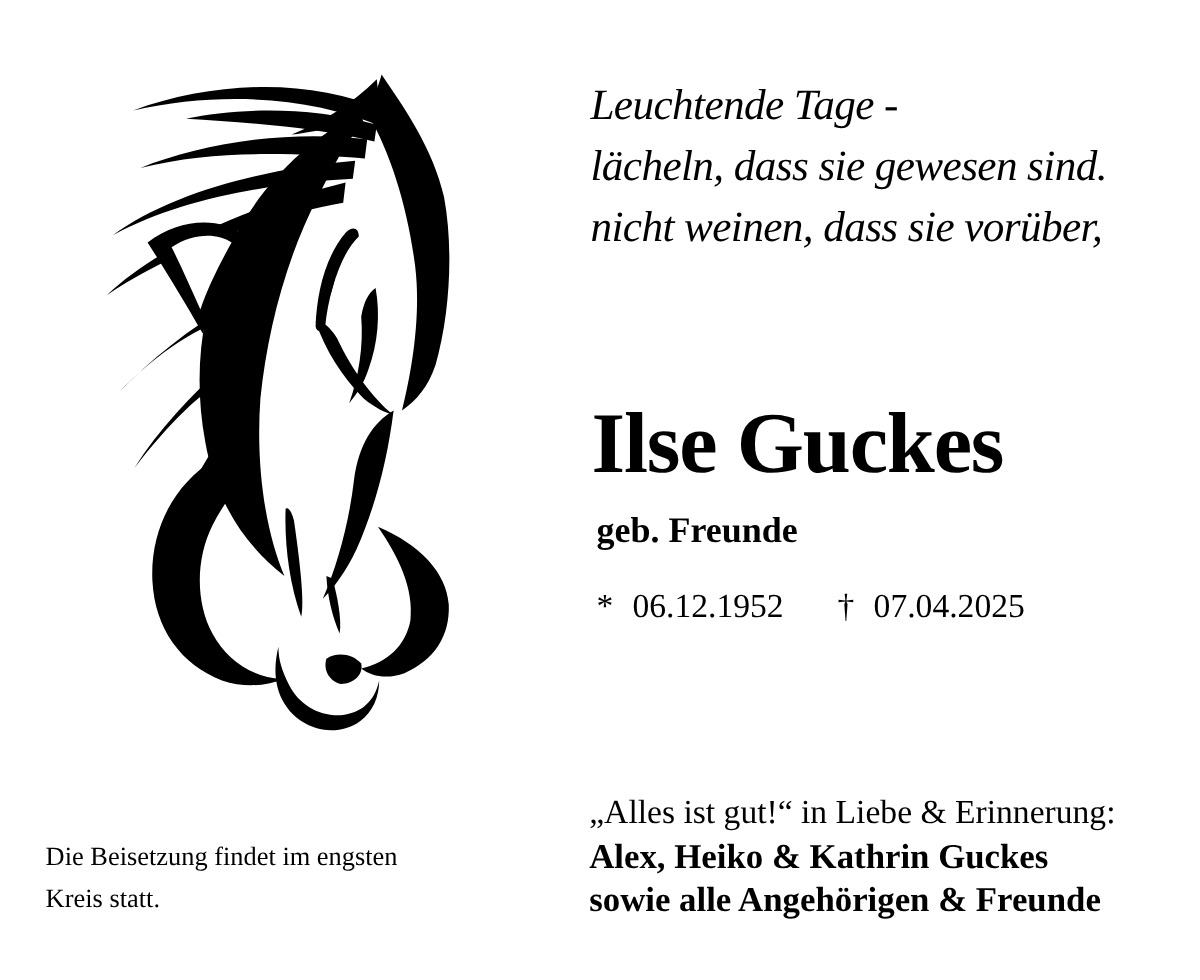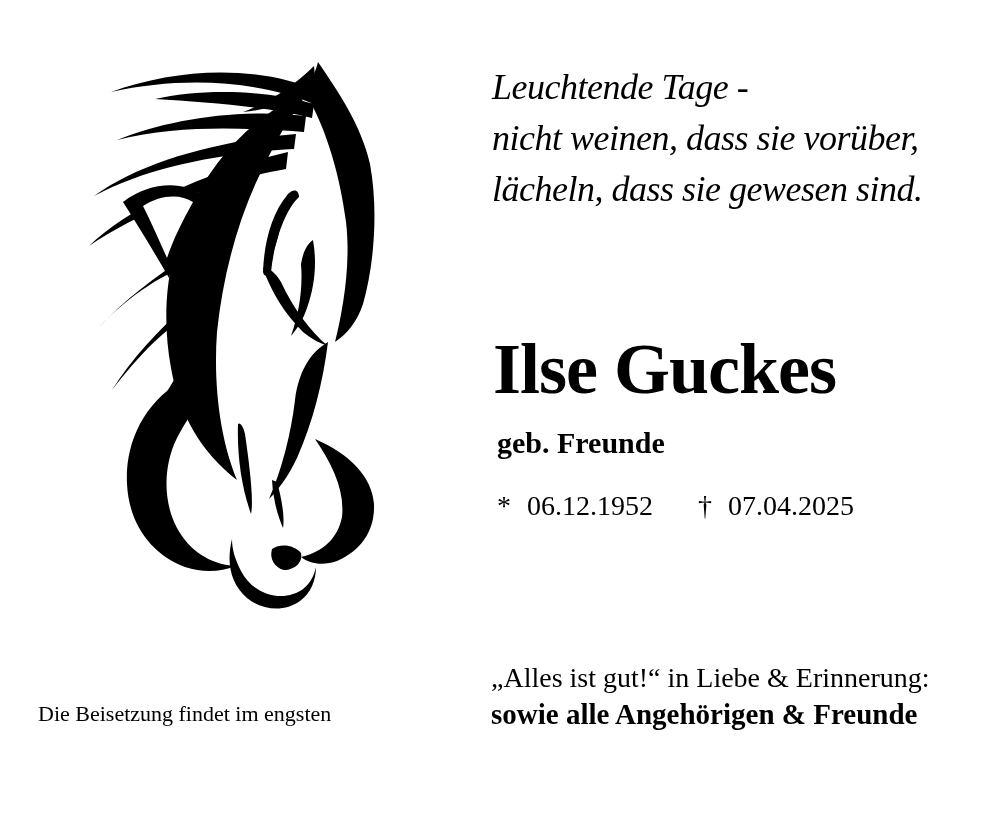--- a/index.html
+++ b/index.html
@@ -156,40 +156,42 @@
     <g>
 
       <path d="M147,487 C141,512 146,532 162,546 C178,559 200,560 215,549 C226,541 231,528 231,515 C227,533 216,542 199,544 C181,545 164,535 156,519 C150,507 147,498 147,487 Z"></path>
 
       <path d="M187,497 C196,491 209,493 216,501 C218,510 210,518 199,518 C190,516 184,507 187,497 Z"></path>
     </g>
   </svg>
 
   <div id="verse">
     <div>Leuchtende Tage -</div>
+    <div>lächeln, dass sie gewesen sind.</div>
     <div>nicht weinen, dass sie vorüber,</div>
-    <div>lächeln, dass sie gewesen sind.</div>
   </div>
 
   <div id="deceased-name">Ilse Guckes</div>
   <div id="maiden-name">geb. Freunde</div>
 
   <div id="life-dates">
     <span id="birth-group">
       <span class="sym">*</span>
       <span class="date">06.12.1952</span>
     </span>
     <span id="death-group">
       <span class="sym">†</span>
       <span class="date">07.04.2025</span>
     </span>
   </div>
 
   <div id="closing">
     <div>„Alles ist gut!“ in Liebe &amp; Erinnerung:</div>
+    <div class="mourners">Alex, Heiko &amp; Kathrin Guckes</div>
     <div class="mourners">sowie alle Angehörigen &amp; Freunde</div>
   </div>
 
   <div id="funeral-note">
     <div>Die Beisetzung findet im engsten</div>
+    <div>Kreis statt.</div>
   </div>
 
 </div>
 
 </body></html>

